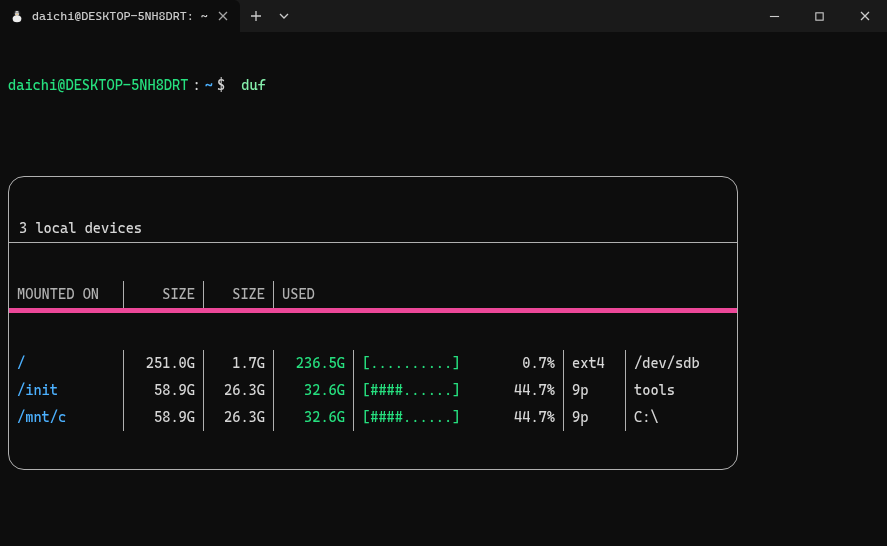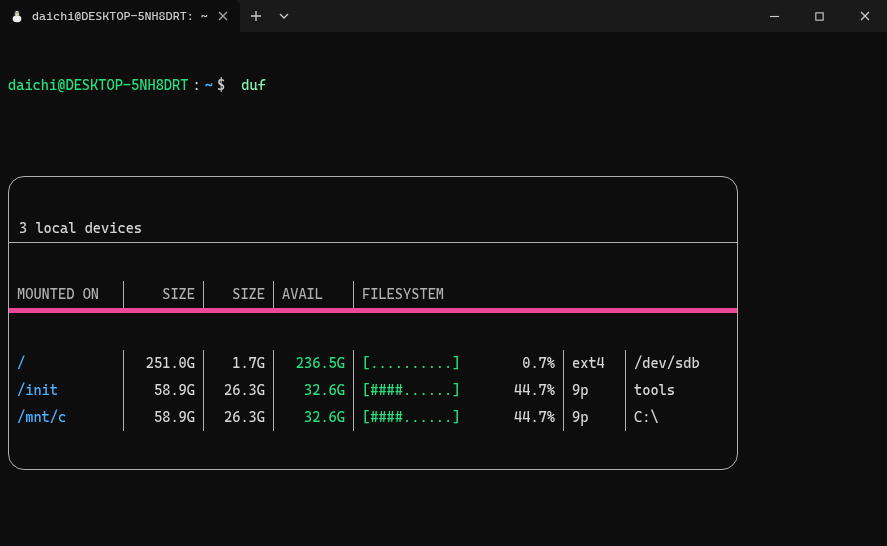--- a/index.html
+++ b/index.html
@@ -135,22 +135,21 @@
     <span class="green">daichi@DESKTOP-5NH8DRT</span><span class="white">:</span><span class="blue">~</span><span class="white">$</span><span>&nbsp;</span><span class="yellow">duf</span>
   </div>
 
   
   <div class="box t1">
     <div class="box-title white">3 local devices</div>
     <div class="box-header grey">
       <div>MOUNTED ON</div>
       <div class="ra">SIZE</div>
       <div class="ra">SIZE</div>
-      <div>AVAIL</div>
-      <div>FILESYSTEM</div>
+      <div>USED</div>
     </div>
     <div class="box-body" id="t1body"><div class="row"><div class="cell blue">/</div><div class="cell white ra">251.0G</div><div class="cell white ra">1.7G</div><div class="cell green ra">236.5G</div><div class="cell" style="display: flex; justify-content: space-between;"><span class="green">[..........]</span><span class="white">0.7%</span></div><div class="cell white">ext4</div><div class="cell white">/dev/sdb</div></div><div class="row"><div class="cell blue">/init</div><div class="cell white ra">58.9G</div><div class="cell white ra">26.3G</div><div class="cell green ra">32.6G</div><div class="cell" style="display: flex; justify-content: space-between;"><span class="green">[####......]</span><span class="white">44.7%</span></div><div class="cell white">9p</div><div class="cell white">tools</div></div><div class="row"><div class="cell blue">/mnt/c</div><div class="cell white ra">58.9G</div><div class="cell white ra">26.3G</div><div class="cell green ra">32.6G</div><div class="cell" style="display: flex; justify-content: space-between;"><span class="green">[####......]</span><span class="white">44.7%</span></div><div class="cell white">9p</div><div class="cell white">C:\</div></div></div>
   </div>
 
   
   
 
   
 </div>
 

